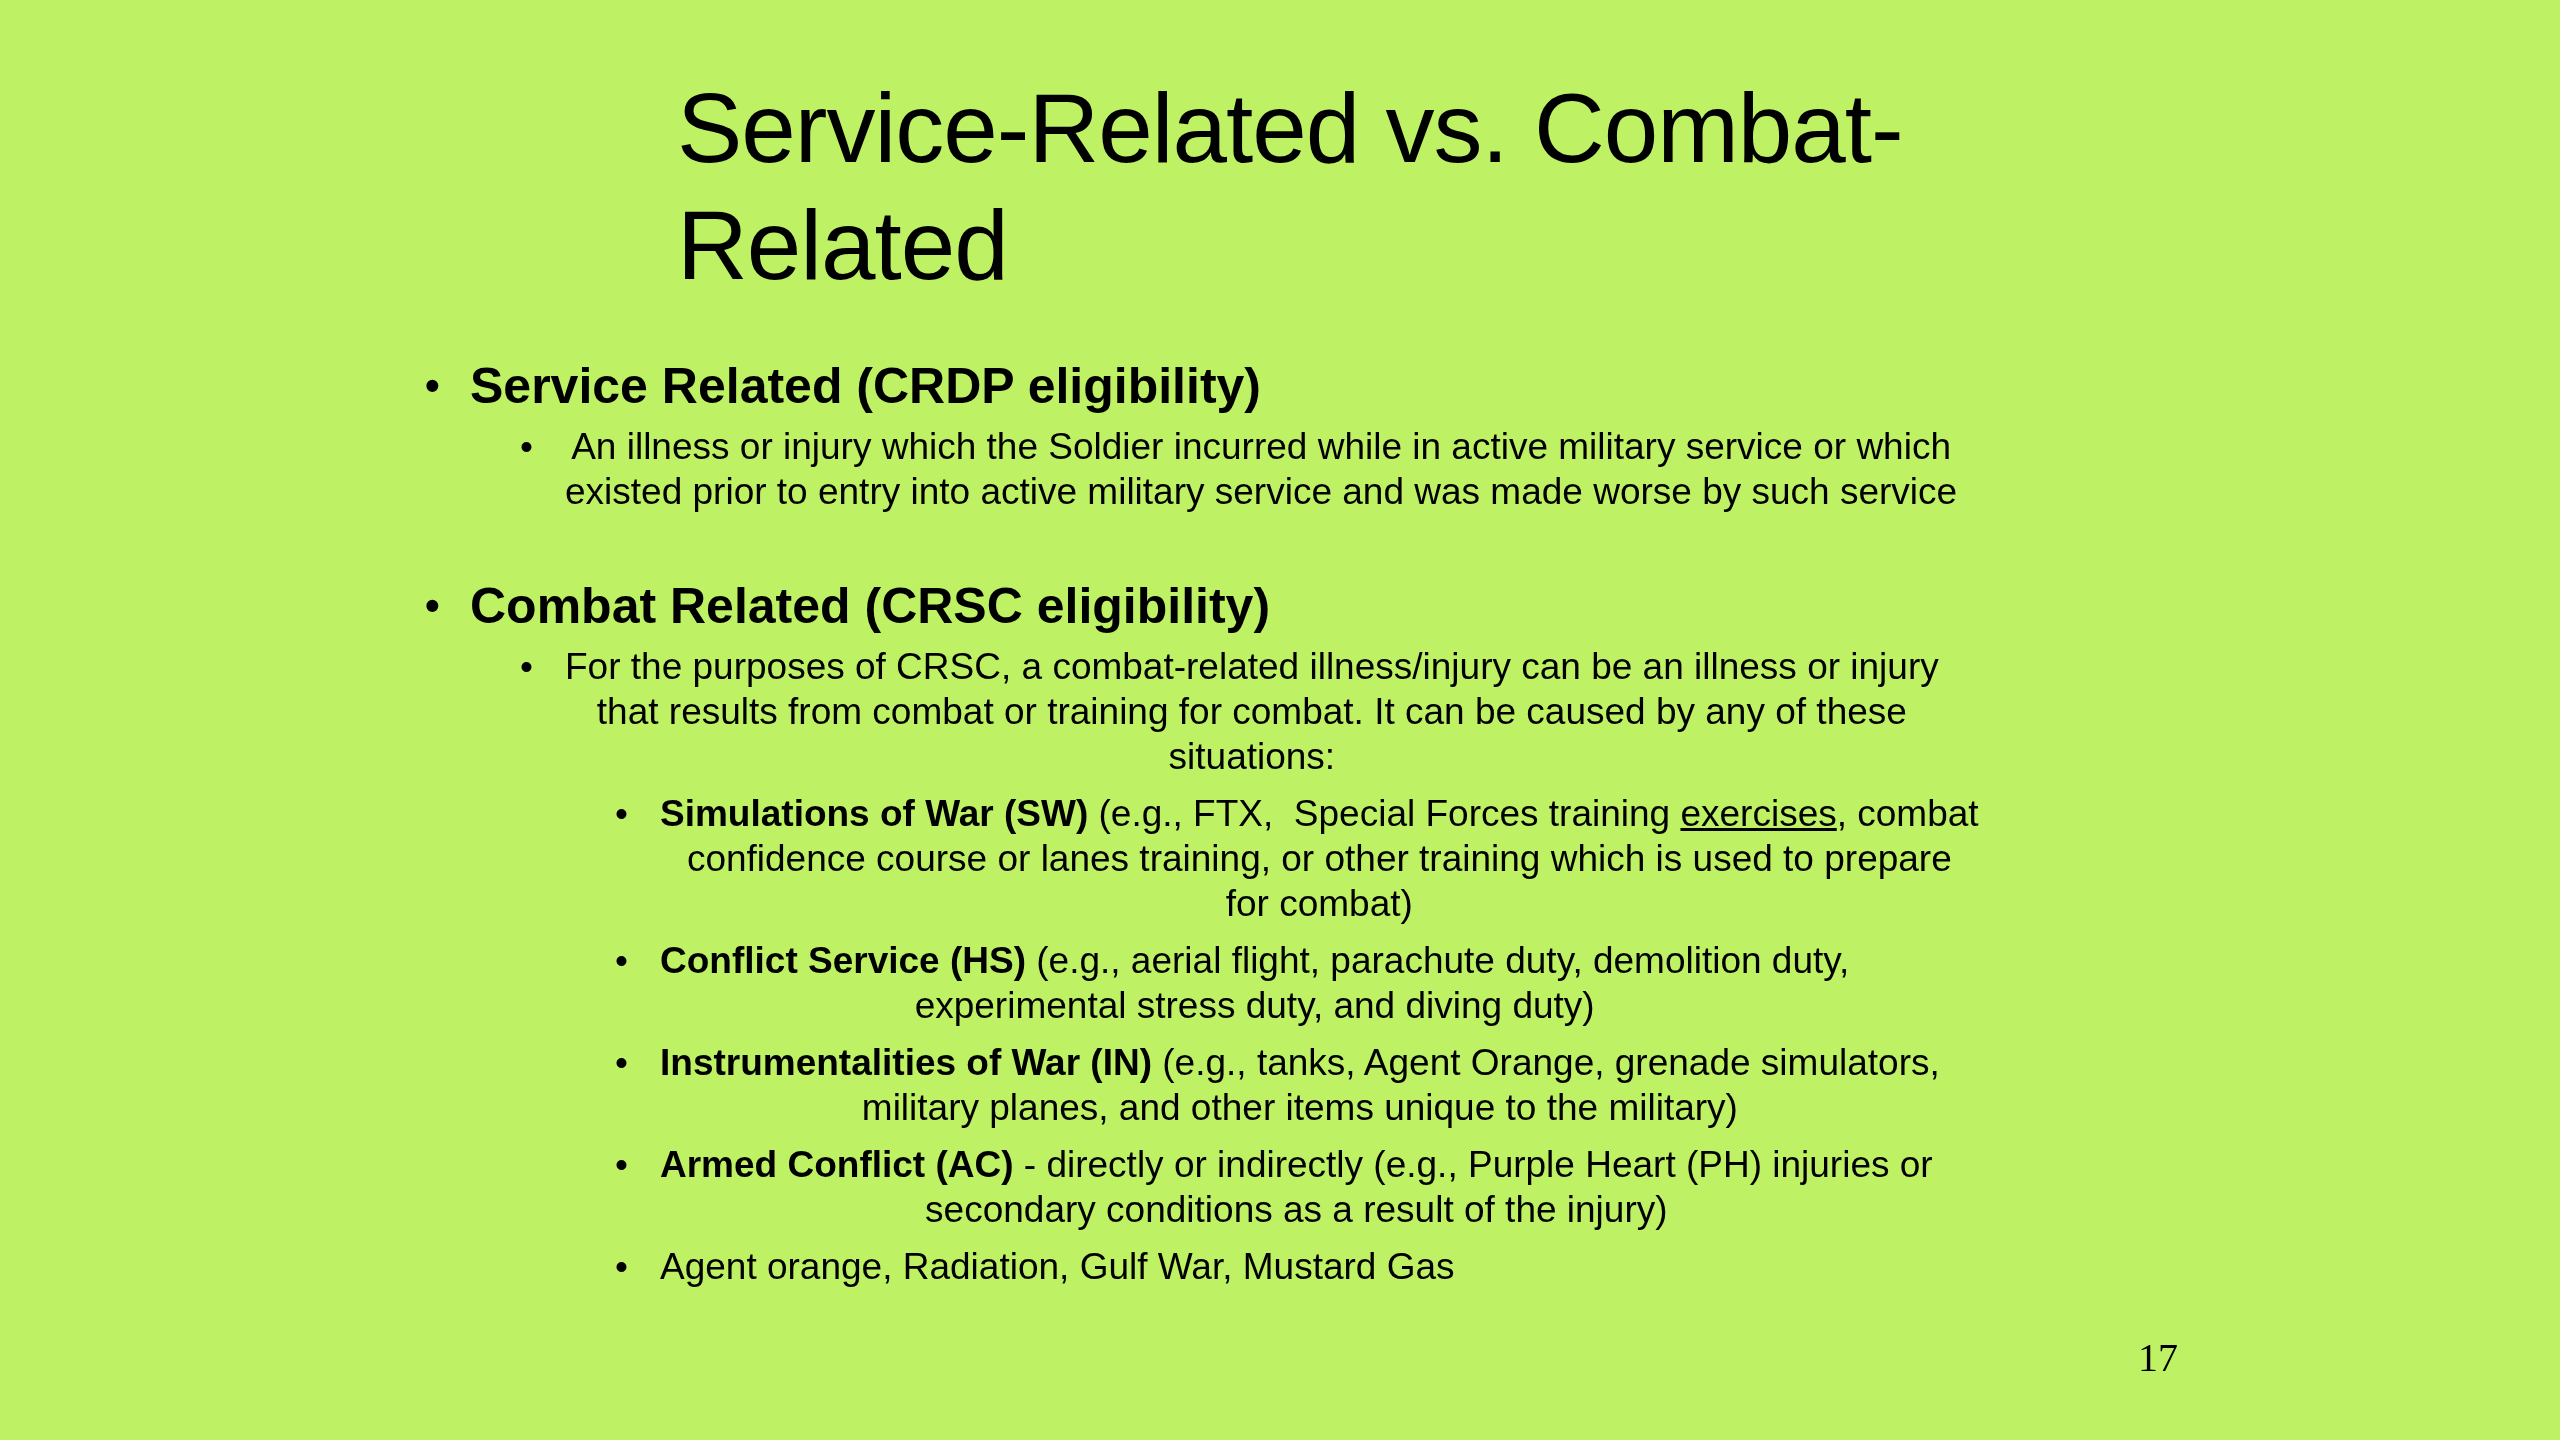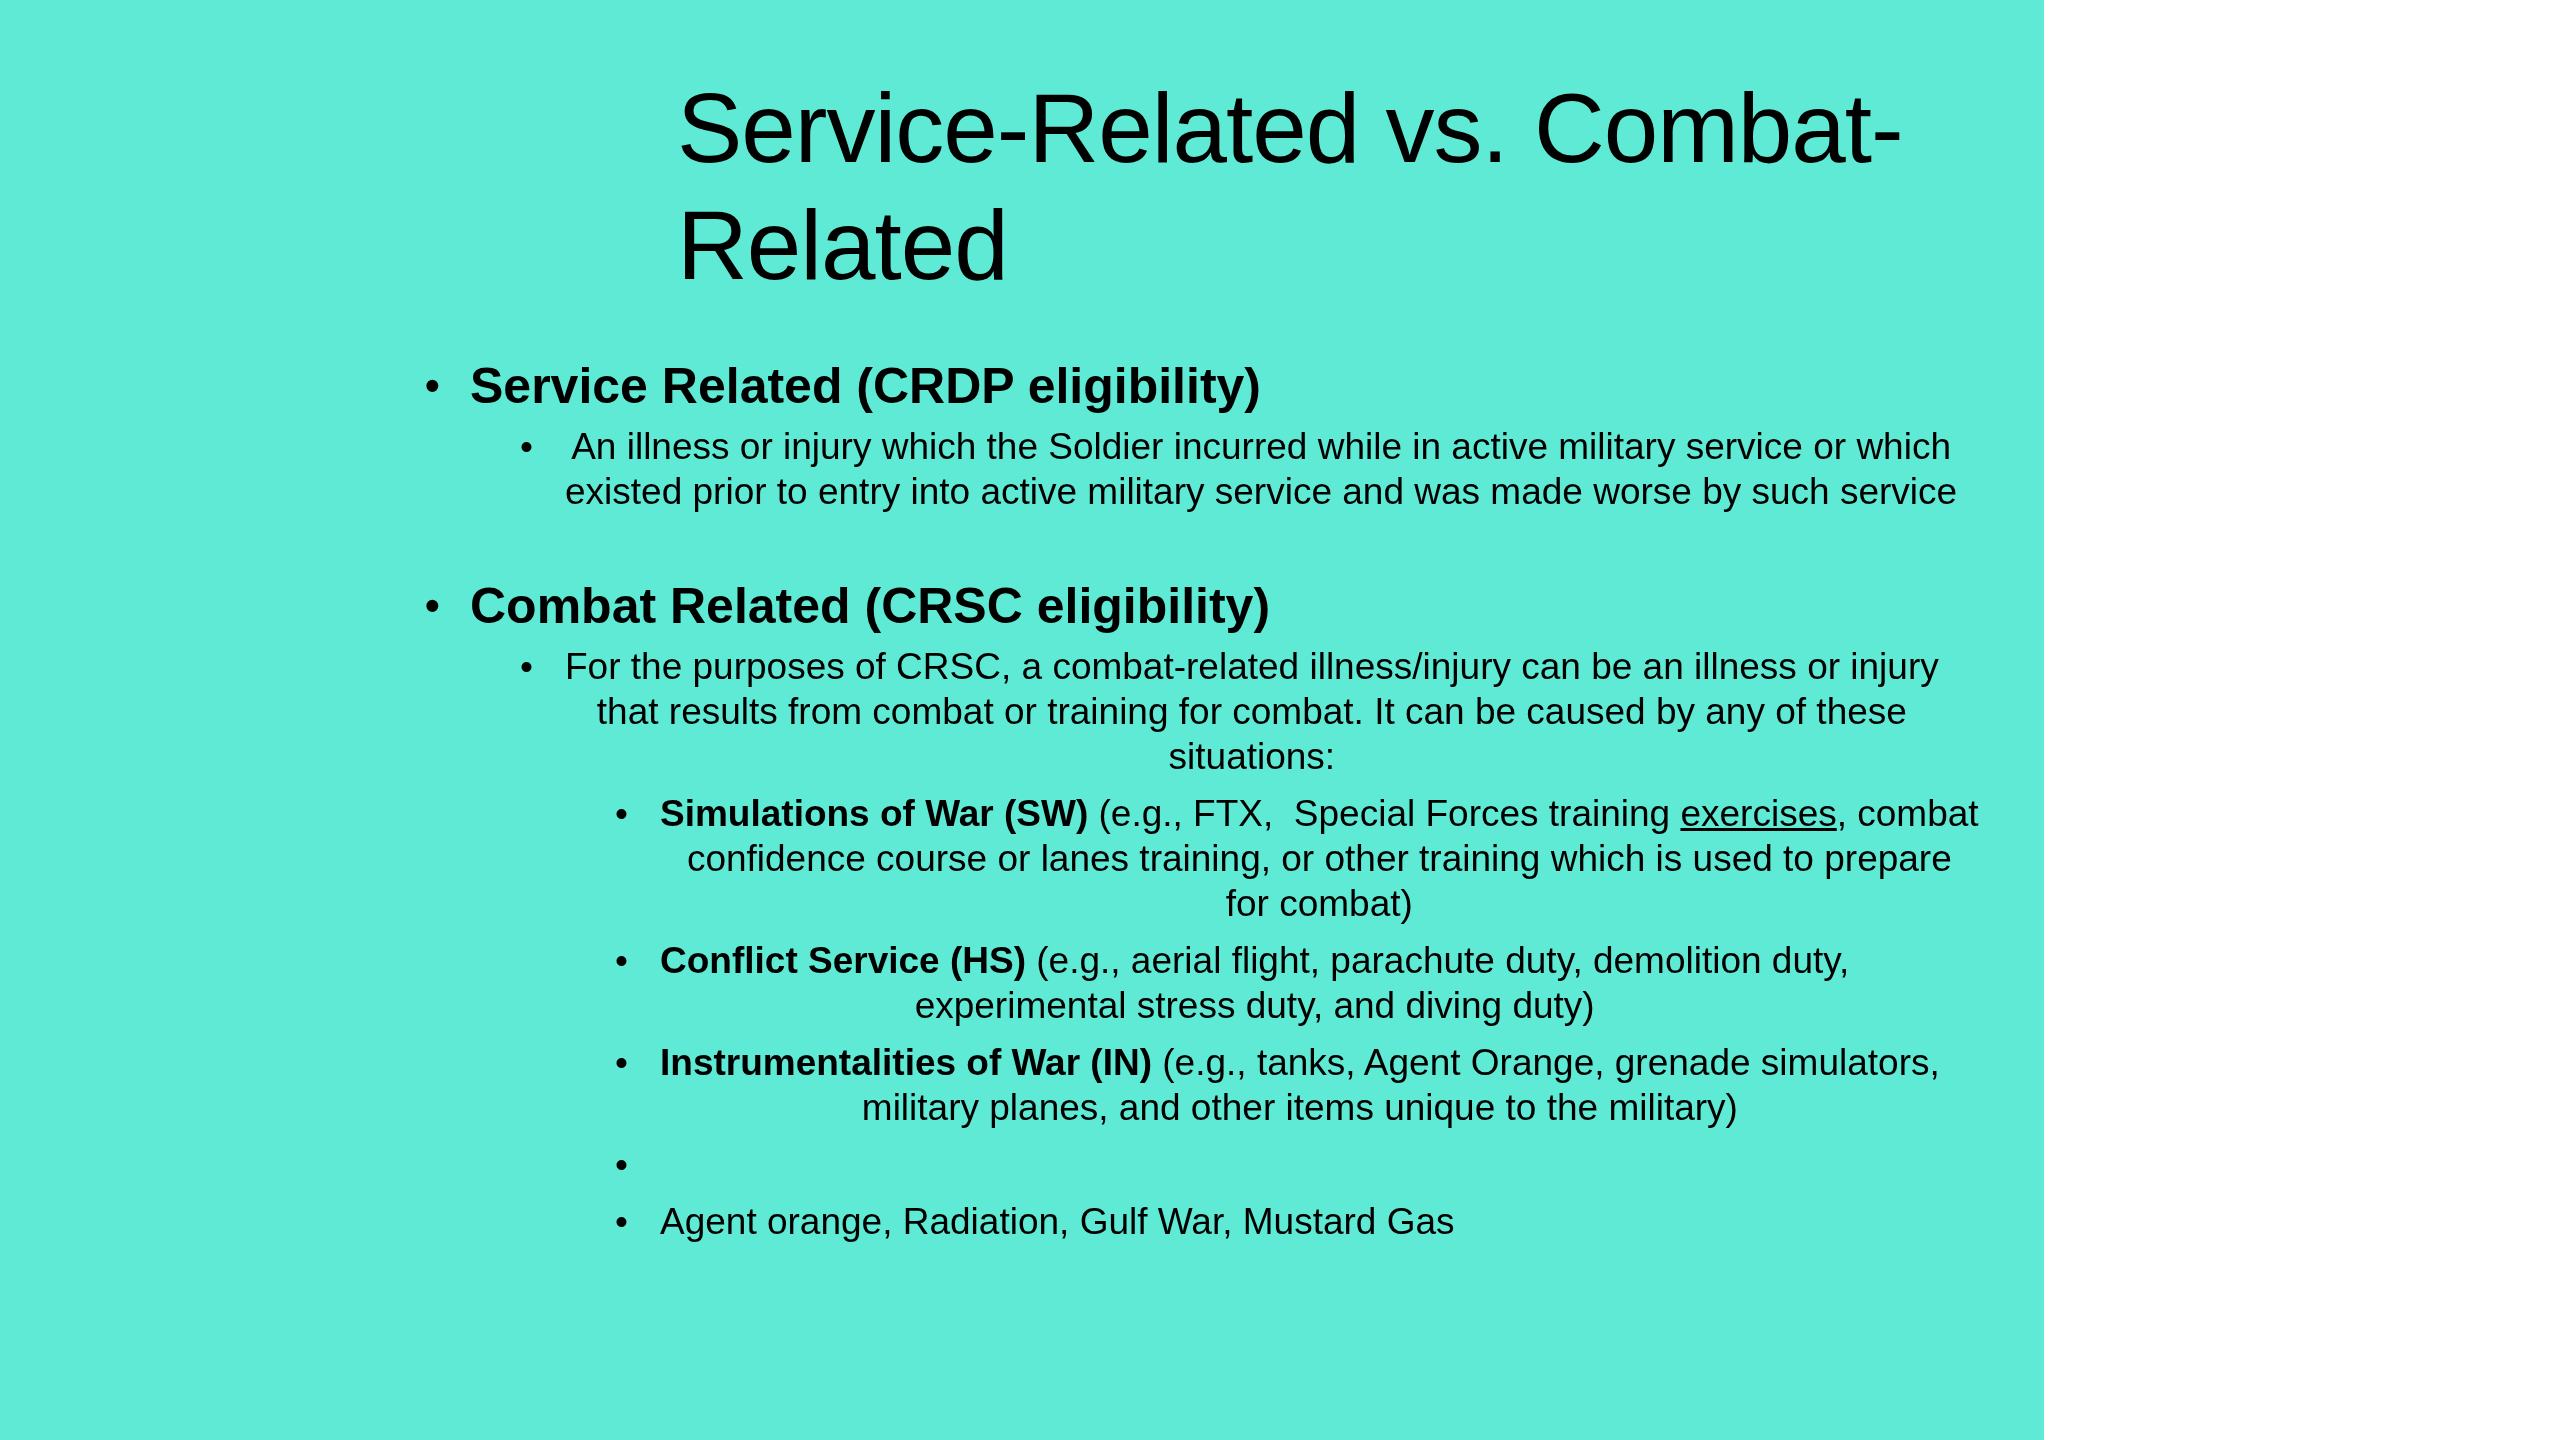--- a/index.html
+++ b/index.html
@@ -2,23 +2,23 @@
 <html><head>
 <meta charset="utf-8">
 <style>
   html, body {
     margin: 0;
     padding: 0;
     background: #ffffff;
   }
   .slide {
     position: relative;
-    width: 2044px;
+    width: 2560px;
     height: 1440px;
-    background: #5eead4;
+    background: #bef264;
     color: #000000;
     font-family: "Liberation Sans", sans-serif;
     overflow: hidden;
   }
   .title {
     position: absolute;
     left: 677px;
     top: 70px;
     margin: 0;
     font-size: 98px;
@@ -113,20 +113,22 @@
         <div class="txt"><span class="b">Conflict Service (HS)</span><span> (e.g., aerial flight, parachute duty, demolition duty,
 experimental stress duty, and diving duty)</span></div>
       </div>
       <div class="row lvl3">
         <span class="marker">•</span>
         <div class="txt"><span class="b">Instrumentalities of War (IN)</span><span> (e.g., tanks, Agent Orange, grenade simulators,
 military planes, and other items unique to the military)</span></div>
       </div>
       <div class="row lvl3">
         <span class="marker">•</span>
+        <div class="txt"><span class="b">Armed Conflict (AC)</span><span> - directly or indirectly (e.g., Purple Heart (PH) injuries or
+secondary conditions as a result of the injury)</span></div>
       </div>
       <div class="row lvl3">
         <span class="marker">•</span>
         <div class="txt"><span>Agent orange, Radiation, Gulf War, Mustard Gas</span></div>
       </div>
     </div>
   <div class="page-number">17</div>
 </div>
 
 </body></html>

